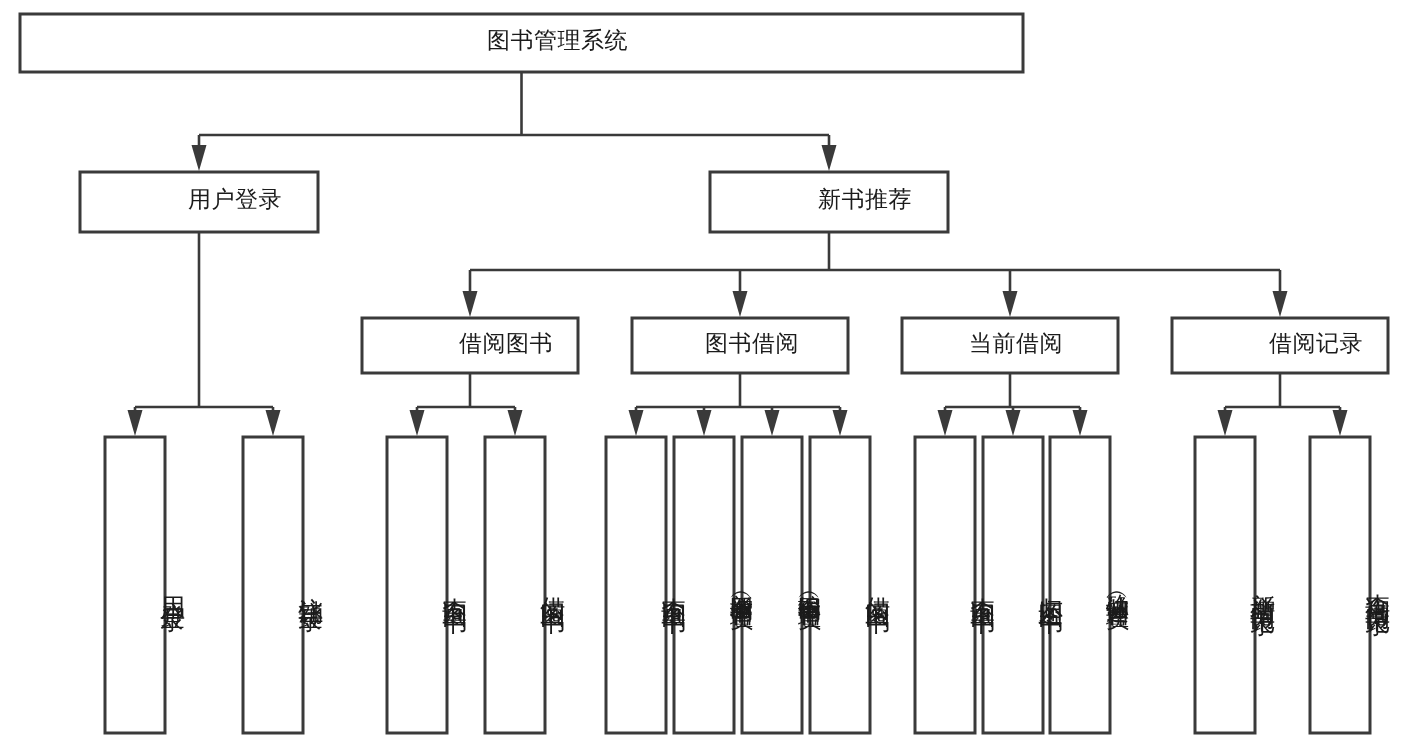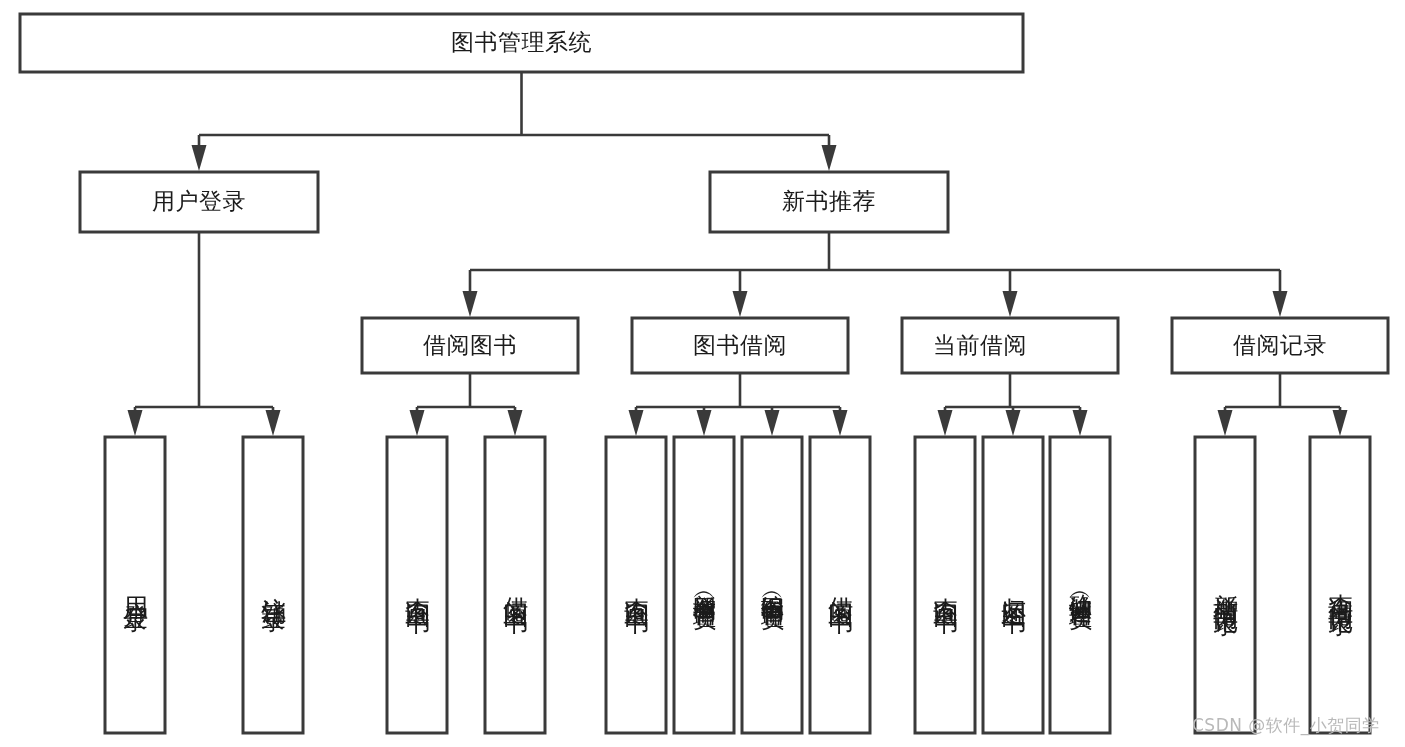--- a/index.html
+++ b/index.html
@@ -39,23 +39,24 @@
   .arrow-head {
     fill: #3a3a3a;
     stroke: none;
   }
   .node-label {
     position: absolute;
     display: flex;
     align-items: center;
     justify-content: center;
     color: #1b1b1b;
-    font-family: Liberation Serif, serif;
+    font-family: Liberation Mono, monospace;
     text-rendering: geometricPrecision;
     pointer-events: none;
+    margin-left: 36px;
   }
   .node-label.horizontal {
     font-size: 23px;
     letter-spacing: 0.5px;
     line-height: 1.1;
   }
   .node-label.vertical {
     writing-mode: vertical-rl;
     text-orientation: upright;
     font-size: 25px;
@@ -155,33 +156,32 @@
         <rect x="1195" y="437" width="60" height="296" class="node-box"></rect>
         <rect x="1310" y="437" width="60" height="296" class="node-box"></rect>
       </g>
   </svg>
 
   <div id="labels-layer">
       <div class="node-label horizontal" style="left: 20px; top: 14px; width: 1003px; height: 58px;">图书管理系统</div>
       <div class="node-label horizontal" style="left: 80px; top: 172px; width: 238px; height: 60px;">用户登录</div>
       <div class="node-label horizontal" style="left: 710px; top: 172px; width: 238px; height: 60px;">新书推荐</div>
       <div class="node-label horizontal" style="left: 362px; top: 318px; width: 216px; height: 55px;">借阅图书</div>
-      <div class="node-label horizontal" style="left: 632px; top: 318px; width: 216px; height: 55px;">图书借阅</div>
+      <div class="node-label horizontal" style="left: 608px; top: 318px; width: 216px; height: 55px;">图书借阅</div>
       <div class="node-label horizontal" style="left: 872px; top: 318px; width: 216px; height: 55px;">当前借阅</div>
       <div class="node-label horizontal" style="left: 1172px; top: 318px; width: 216px; height: 55px;">借阅记录</div>
       <div class="node-label vertical" style="left: 105px; top: 437px; width: 60px; height: 296px;">用户登录</div>
       <div class="node-label vertical" style="left: 243px; top: 437px; width: 60px; height: 296px;">注销登录</div>
       <div class="node-label vertical" style="left: 387px; top: 437px; width: 60px; height: 296px;">查询图书</div>
       <div class="node-label vertical" style="left: 485px; top: 437px; width: 60px; height: 296px;">借阅图书</div>
       <div class="node-label vertical" style="left: 606px; top: 437px; width: 60px; height: 296px;">查询图书</div>
       <div class="node-label vertical" style="left: 674px; top: 437px; width: 60px; height: 296px; font-size: 23px; letter-spacing: 2px;">新增图书（管理员）</div>
       <div class="node-label vertical" style="left: 742px; top: 437px; width: 60px; height: 296px; font-size: 23px; letter-spacing: 2px;">编辑图书（管理员）</div>
       <div class="node-label vertical" style="left: 810px; top: 437px; width: 60px; height: 296px;">借阅图书</div>
       <div class="node-label vertical" style="left: 915px; top: 437px; width: 60px; height: 296px;">查询图书</div>
       <div class="node-label vertical" style="left: 983px; top: 437px; width: 60px; height: 296px;">归还图书</div>
       <div class="node-label vertical" style="left: 1050px; top: 437px; width: 60px; height: 296px; font-size: 23px; letter-spacing: 2px;">确认归还（管理员）</div>
       <div class="node-label vertical" style="left: 1195px; top: 437px; width: 60px; height: 296px;">新增借阅记录</div>
       <div class="node-label vertical" style="left: 1310px; top: 437px; width: 60px; height: 296px;">查询借阅记录</div>
     </div>
 
-  <div class="watermark">CSDN @软件_小贺同学</div>
 
 </div>
 
 </body></html>

